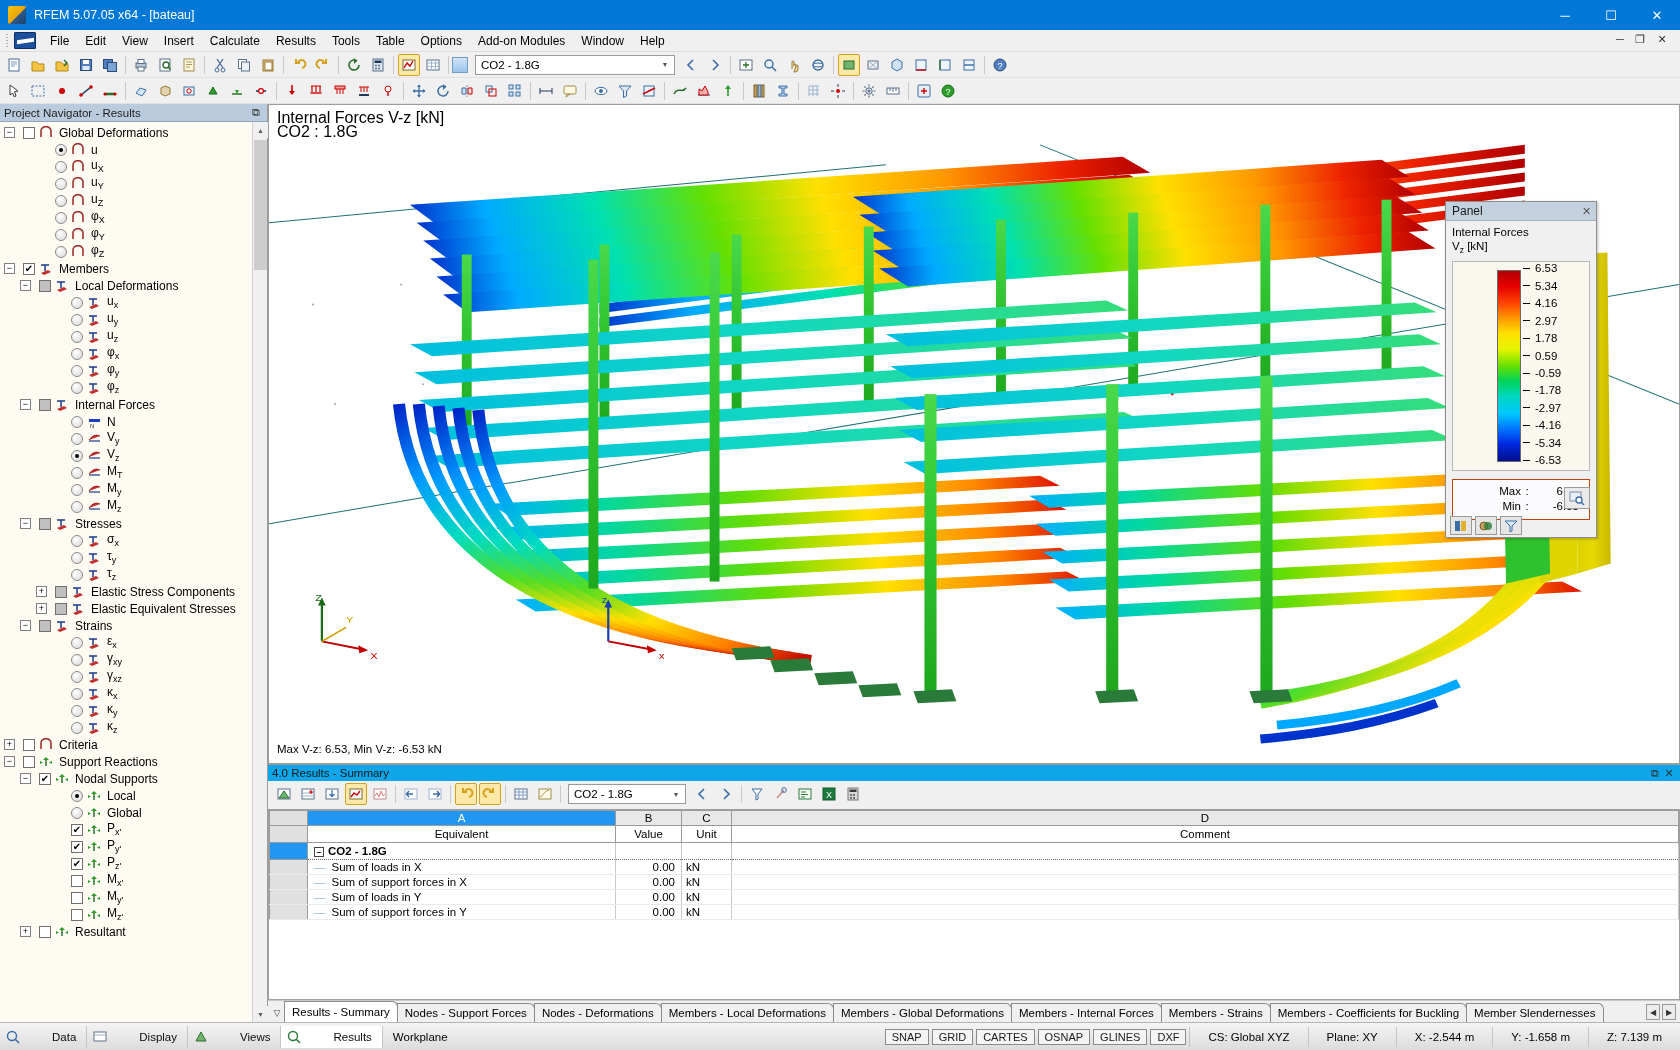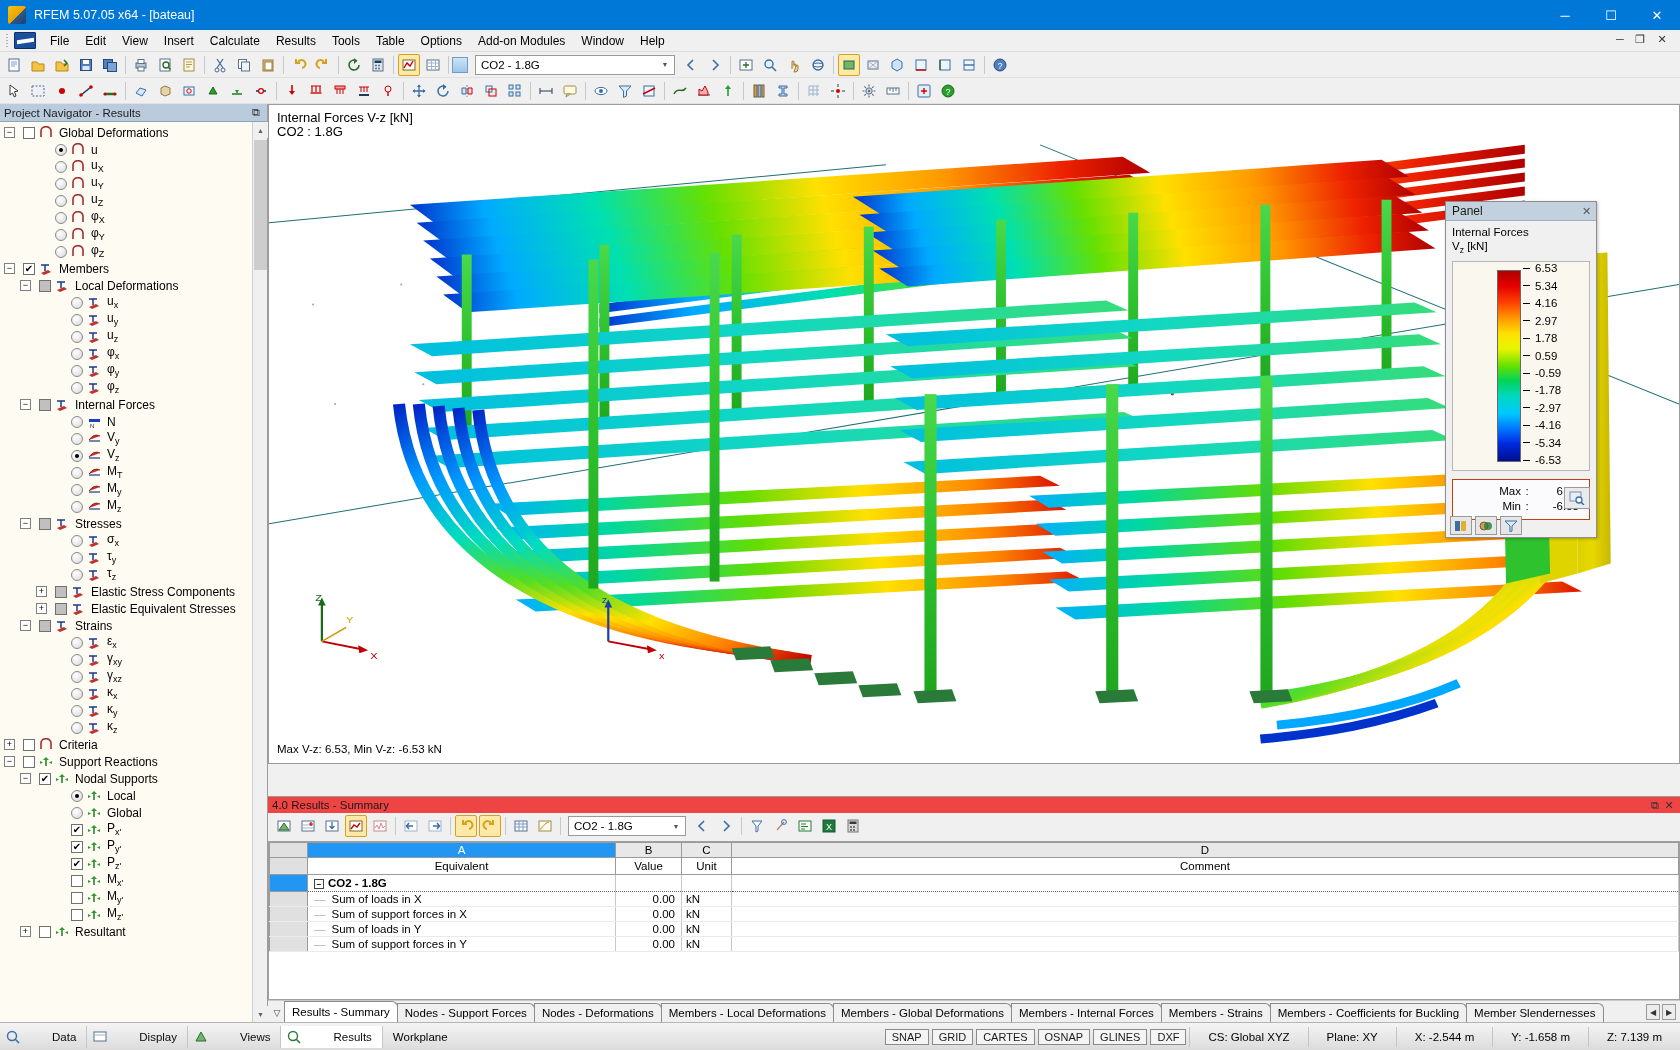--- a/index.html
+++ b/index.html
@@ -141,21 +141,21 @@
   .nav-scroll .ar.up { top:0; }
   .nav-scroll .ar.dn { bottom:0; }
 
   
   .center { flex: 1; display: flex; flex-direction: column; min-width:0; }
   .viewport {
     position: relative; background: #ffffff; border: 1px solid #9c9c9c;
     height: 660px; overflow: hidden;
   }
   .vp-label {
-    position: absolute; left: 8px; top: 6px; font-size: 13px; color: #000;
+    position: absolute; left: 8px; top: 6px; font-size: 16px; color: #000;
     line-height: 14px; z-index: 5;
   }
   .vp-maxmin {
     position: absolute; left: 8px; bottom: 8px; font-size: 11.5px; color: #000; z-index:5;
   }
 
   
   .panel {
     position: absolute; right: 82px; top: 96px; width: 152px; height: 337px;
     background: #f0f0f0; border: 1px solid #8d8d8d; z-index: 20;
@@ -202,22 +202,22 @@
   }
   .panel-tabs {
     position: absolute; left: 4px; bottom: 2px; display: flex; gap: 3px;
   }
   .ptab { width: 22px; height: 19px; border: 1px solid #9a9a9a; background: #e6e6e6;
     display:flex;align-items:center;justify-content:center;}
 
   
   .tblwrap { flex: 1; display: flex; flex-direction: column; background:#f0f0f0; min-height:0;}
   .tbl-title {
-    height: 17px; background: #ef4444; font-size: 11.5px; color:#1a1a1a;
-    display:flex; align-items:center; padding: 0 4px; border-top:1px solid #9c9c9c;margin-top:32px;
+    height: 17px; background: #0ea5e9; font-size: 11.5px; color:#1a1a1a;
+    display:flex; align-items:center; padding: 0 4px; border-top:1px solid #9c9c9c;
   }
   .tbl-title .t { flex:1; }
   .tbl-title .pin, .tbl-title .x { width:14px;text-align:center;font-size:11px;color:#333;}
   .tbl-toolbar {
     height: 26px; background: #f0f0f0; display:flex; align-items:center; padding-left:4px;
   }
   .grid { flex: 1; background: #fff; border: 1px solid #a0a0a0; margin: 2px 0 0 0;
     overflow: hidden; position: relative;}
   .grid table { border-collapse: collapse; width: 100%; font-size: 11.5px; }
   .colhdr td {

